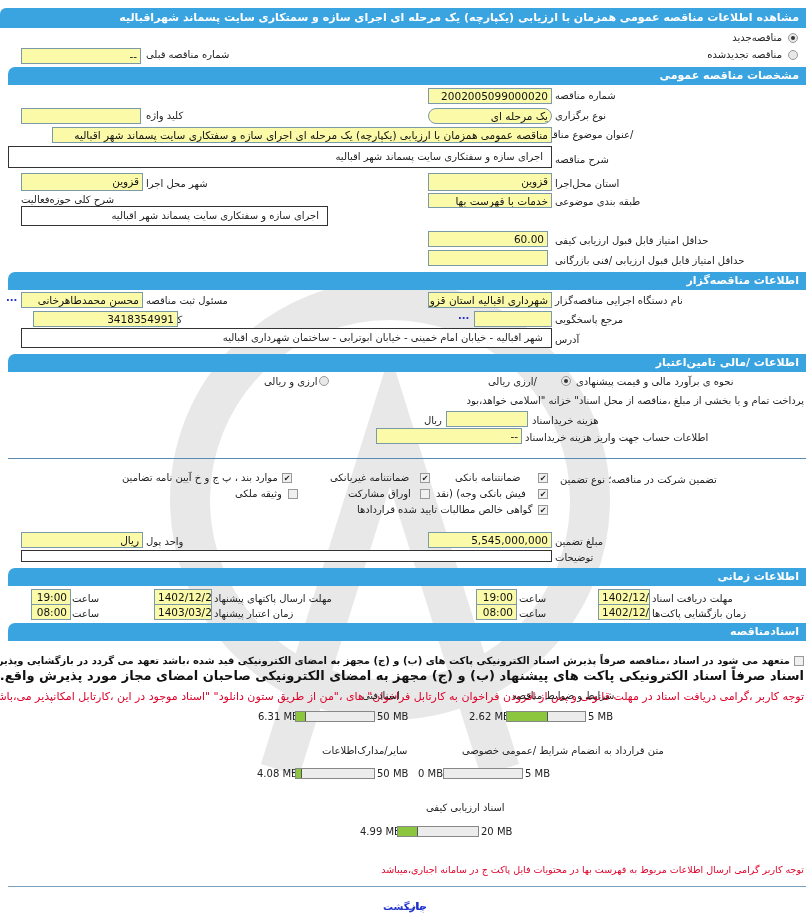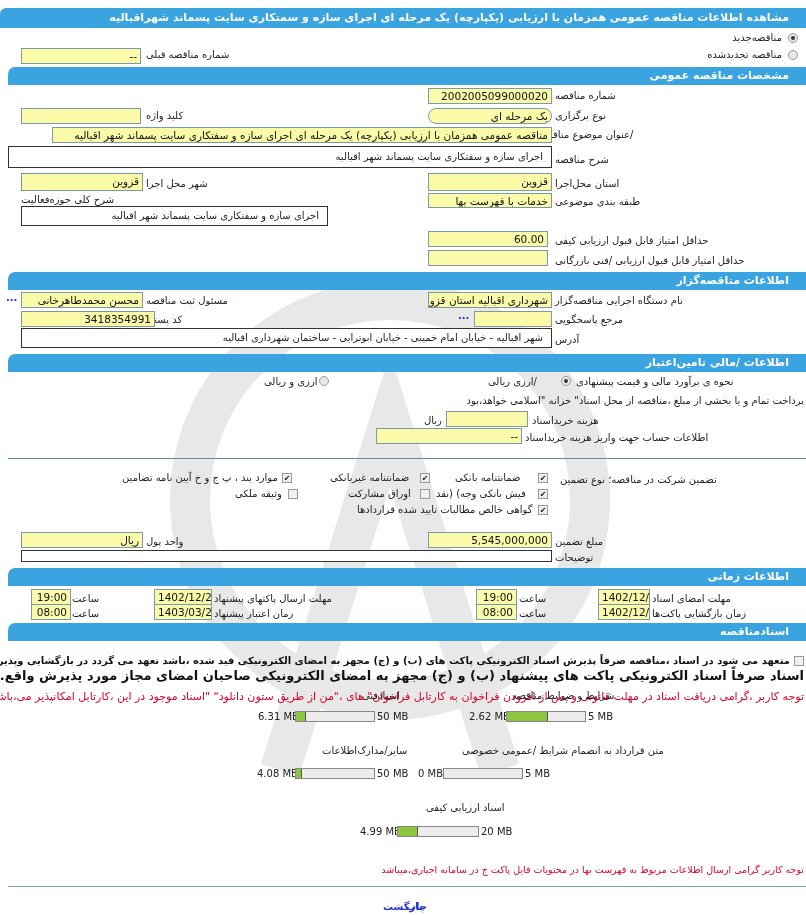--- a/index.html
+++ b/index.html
@@ -1,18 +1,18 @@
 <!DOCTYPE html>
 <html><head>
 <meta charset="utf-8">
 <style>
   * { box-sizing: border-box; margin: 0; padding: 0; }
   html, body { width: 806px; height: 915px; background: #ffffff; overflow: hidden; }
   body { font-family: "DejaVu Sans", sans-serif; font-size: 10px; color: #222; position: relative; direction: rtl; }
-  .hdr { position: absolute; left: 8px; right: 0; height: 18px; background: #3aa4e0; color: #fff; font-weight: bold; font-size: 11px; line-height: 18px; padding-right: 17px; border-top-left-radius: 7px; white-space: nowrap; overflow: hidden; }
+  .hdr { position: absolute; left: 8px; right: 0; height: 18px; background: #3aa4e0; color: #fff; font-weight: bold; font-size: 11px; line-height: 18px; padding-right: 7px; border-top-left-radius: 7px; white-space: nowrap; overflow: hidden; }
   .hdr.top { left: 0; top: 8px; height: 20px; line-height: 20px; border-radius: 0; border-top-left-radius: 6px; }
   .lbl { position: absolute; white-space: nowrap; font-size: 10px; color: #222; }
   .fld { position: absolute; background: #ffff99; background: #fafaa8; border: 1px solid #7a9aa8; height: 16px; line-height: 14px; font-size: 10.5px; padding: 0 3px; white-space: nowrap; overflow: hidden; text-align: right; color: #111; }
   .fld.ltr { direction: ltr; text-align: right; }
   .box { position: absolute; background: #fff; border: 1px solid #333; height: 22px; line-height: 20px; font-size: 10px; padding: 0 8px; white-space: nowrap; overflow: hidden; }
   .radio { position: absolute; width: 10px; height: 10px; border-radius: 50%; border: 1px solid #999; background: #e8e8e8; }
   .radio.on::after { content: ""; position: absolute; left: 2px; top: 2px; width: 4px; height: 4px; border-radius: 50%; background: #333; }
   .chk { position: absolute; width: 10px; height: 10px; border: 1px solid #999; background: #f0f0f0; font-size: 9px; line-height: 8px; text-align: center; color: #222; }
   .chk.on::after { content: "\2714"; font-size: 8px; }
   .divider { position: absolute; left: 8px; right: 0; height: 1px; background: #5a8ab0; }
@@ -77,21 +77,21 @@
 <div class="lbl" style="left:555px; top:295px;">نام  دستگاه اجرایی  مناقصه‌گزار</div>
 <div class="fld" style="left:428px; top:292px; width:124px;">شهرداری اقبالیه استان قزوین</div>
 <div class="lbl" style="left:146px; top:295px;">مسئول ثبت مناقصه</div>
 <div class="fld" style="left:21px; top:292px; width:122px;">محسن محمدطاهرخانی</div>
 <div class="link" style="left:6px; top:292px;">...</div>
 
 <div class="lbl" style="left:555px; top:314px;">مرجع پاسخگویی</div>
 <div class="fld" style="left:474px; top:311px; width:78px;"></div>
 <div class="link" style="left:458px; top:310px;">...</div>
 <div class="lbl" style="left:146px; top:314px;">کد  پستی</div>
-<div class="fld ltr" style="left:21px; top:311px; width:134px;">3418354991</div>
+<div class="fld ltr" style="left:33px; top:311px; width:145px;">3418354991</div>
 
 <div class="lbl" style="left:555px; top:334px;">آدرس</div>
 <div class="box" style="left:21px; top:328px; width:531px; height:20px; line-height:18px;">شهر اقبالیه - خیابان امام  خمینی - خیابان ابوترابی  - ساختمان  شهرداری اقبالیه</div>
 
 <div class="hdr" style="top:354px;">اطلاعات /مالی تامین‌اعتبار</div>
 
 <div class="lbl" style="left:576px; top:376px;">نحوه ی برآورد مالی و قیمت پیشنهادی</div>
 <div class="radio on" style="left:561px; top:376px;"></div>
 <div class="lbl" style="left:488px; top:376px;">/ارزی ریالی</div>
 <div class="radio" style="left:319px; top:376px;"></div>
@@ -130,21 +130,21 @@
 <div class="lbl" style="left:555px; top:536px;">مبلغ تضمین</div>
 <div class="fld ltr" style="left:428px; top:532px; width:124px;">5,545,000,000</div>
 <div class="lbl" style="left:146px; top:536px;">واحد پول</div>
 <div class="fld" style="left:21px; top:532px; width:122px;">ریال</div>
 
 <div class="lbl" style="left:555px; top:552px;">توضیحات</div>
 <div class="box" style="left:21px; top:550px; width:531px; height:12px;"></div>
 
 <div class="hdr" style="top:568px;">اطلاعات زمانی</div>
 
-<div class="lbl" style="left:652px; top:593px;">مهلت  امضای اسناد</div>
+<div class="lbl" style="left:652px; top:593px;">مهلت  دریافت اسناد</div>
 <div class="fld ltr" style="left:598px; top:589px; width:52px;">1402/12/14</div>
 <div class="lbl" style="left:519px; top:593px;">ساعت</div>
 <div class="fld ltr" style="left:476px; top:589px; width:41px;">19:00</div>
 
 <div class="lbl" style="left:214px; top:593px;">مهلت     ارسال  پاکتهای پیشنهاد</div>
 <div class="fld ltr" style="left:154px; top:589px; width:58px;">1402/12/26</div>
 <div class="lbl" style="left:72px; top:593px;">ساعت</div>
 <div class="fld ltr" style="left:31px; top:589px; width:40px;">19:00</div>
 
 <div class="lbl" style="left:652px; top:608px;">زمان  بازگشایی پاکت‌ها</div>

